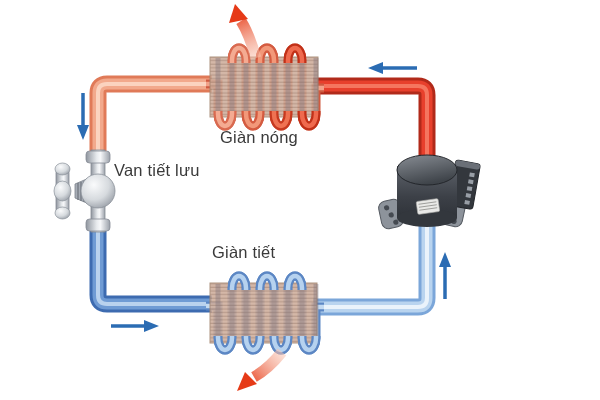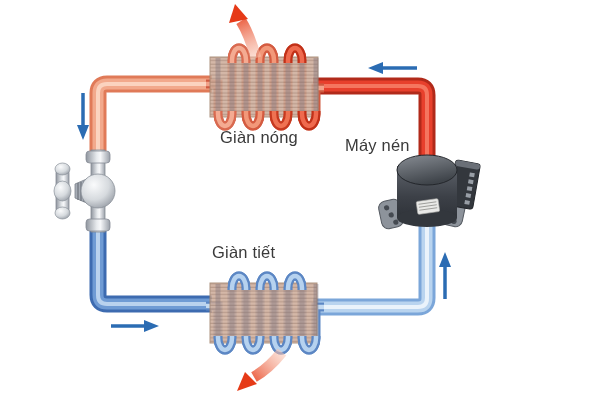--- a/index.html
+++ b/index.html
@@ -223,15 +223,15 @@
       <path d="M 256 58 C 252 44 248 32 241 21" fill="none" stroke="url(#gradHeatTop)" stroke-width="11"></path>
       <polygon points="235,4 248,19 229,23" fill="#e63a17"></polygon>
     </g>
     <g>
       <path d="M 282 352 C 274 362 266 370 254 377" fill="none" stroke="url(#gradHeatBottom)" stroke-width="11"></path>
       <polygon points="237,391 245,372 257,384" fill="#e63a17"></polygon>
     </g>
   </svg>
 
   <div class="lbl lbl-condenser">Giàn nóng</div>
-  <div class="lbl lbl-compressor">Máy nén</div>
+  <div class="lbl lbl-valve">Van tiết lưu</div>
   <div class="lbl lbl-evaporator">Giàn tiết</div>
 </div>
 
 </body></html>

